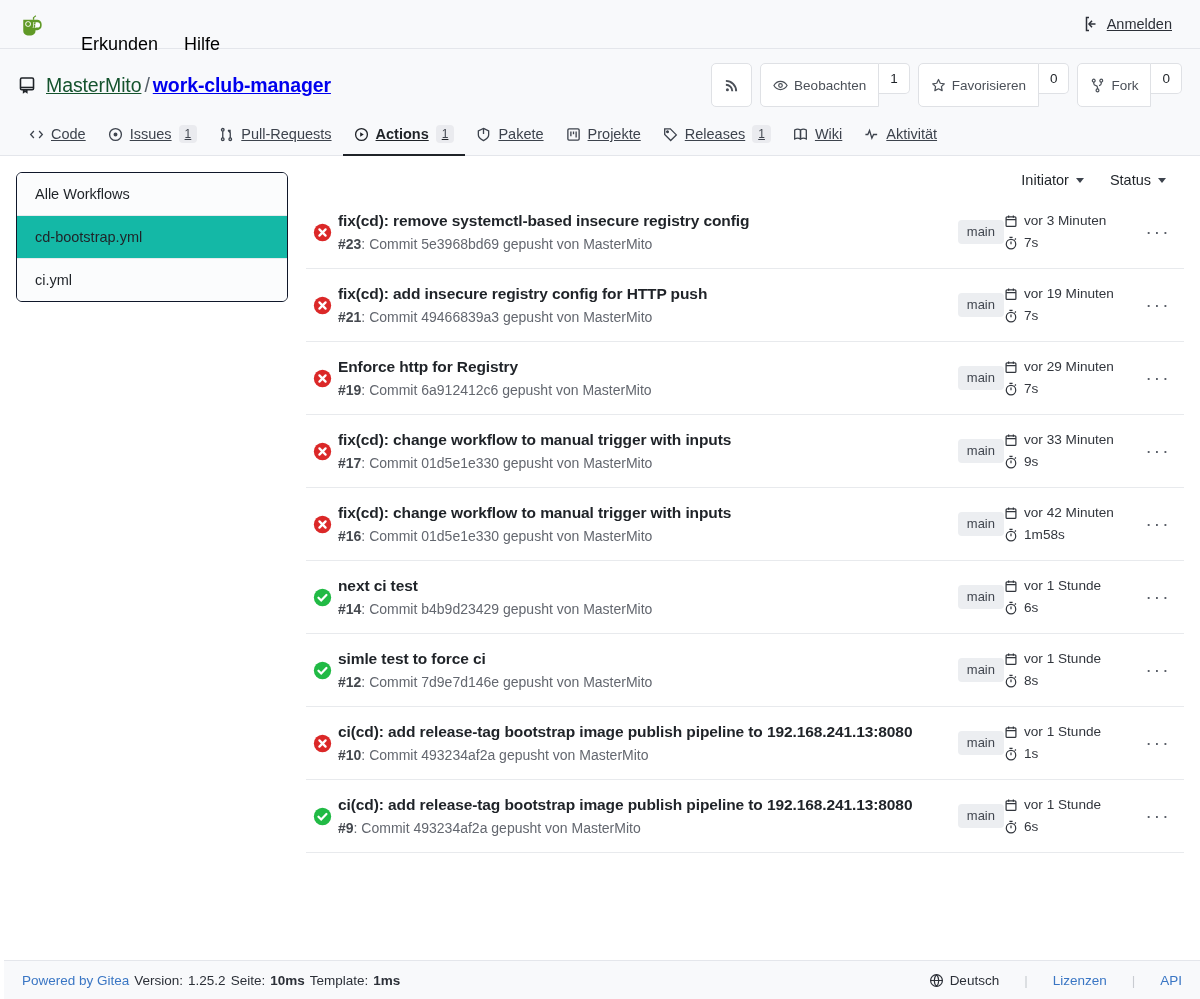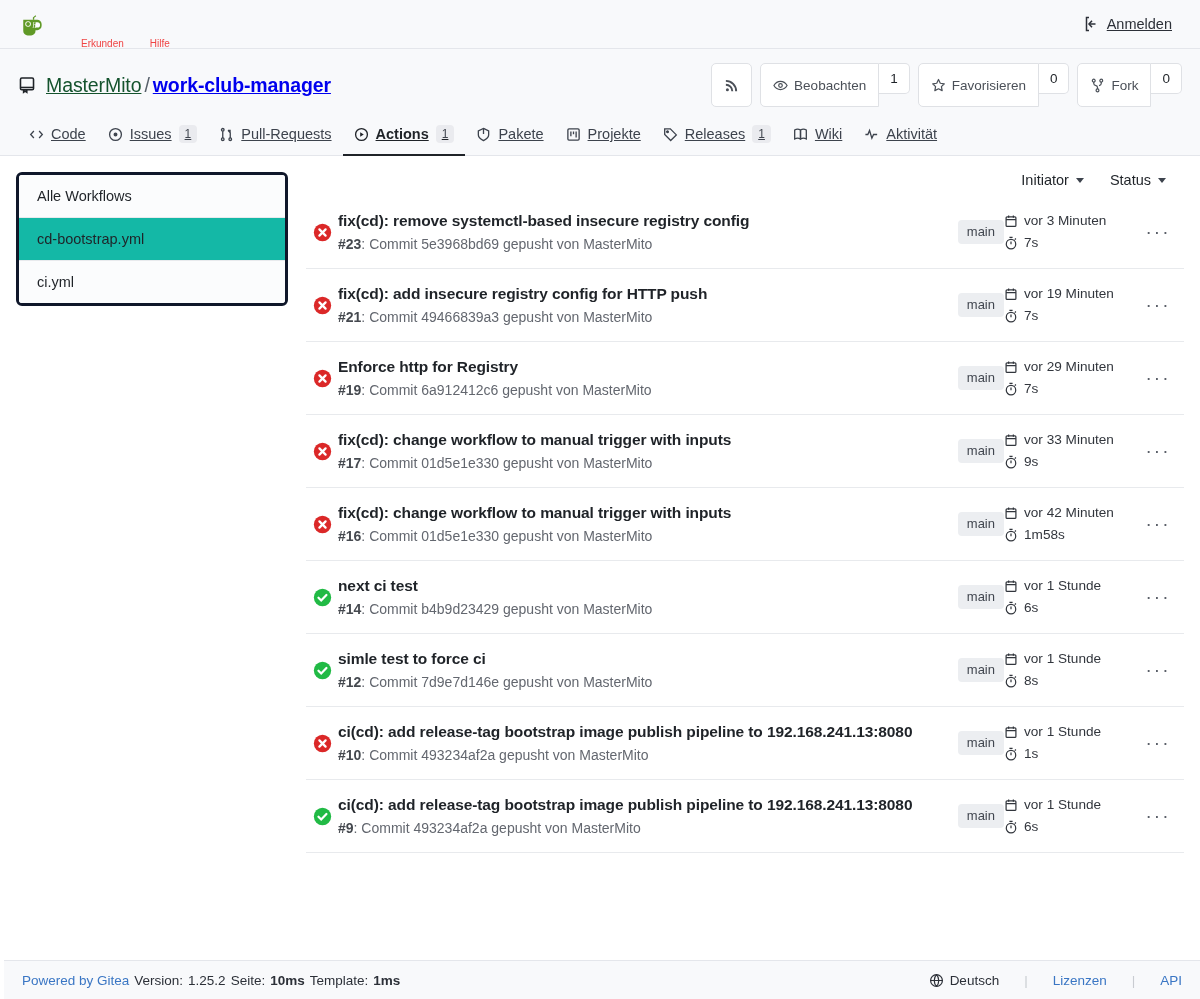--- a/index.html
+++ b/index.html
@@ -18,21 +18,21 @@
     background: #f8f9fb;
     border-bottom: 1px solid #e4e6eb;
     display: flex;
     align-items: center;
     padding: 0 18px;
     gap: 0;
   }
   .logo-wrap { display: flex; align-items: center; margin-right: 22px; }
   .gitea-logo { width: 28px; height: 28px; display: block; }
   .topnav-link {
-    font-size: 10px; color: #ef4444; text-decoration: none;
+    font-size: 18px; color: #000000; text-decoration: none;
     padding: 6px 13px; border-radius: 5px; line-height: 1; margin-top: 40px;
   }
   .topbar-spacer { flex: 1; }
   .signin {
     display: flex; align-items: center; gap: 7px;
     font-size: 14.5px; color: #2c3038; padding: 6px 10px; border-radius: 5px;
   }
   .signin svg { display: block; }
 
   
@@ -84,21 +84,21 @@
 
   
   .page {
     display: flex;
     padding: 16px 16px 0 16px;
     gap: 18px;
     height: calc(999px - 49px - 90px - 39px);
   }
   .sidebar { width: 272px; flex: none; }
   .wf-list {
-    border: 3px solid #0f172a; border-radius: 6px; overflow: hidden; background:#fff;
+    border: 1px solid #0f172a; border-radius: 6px; overflow: hidden; background:#fff;
   }
   .wf-item {
     padding: 13px 18px; font-size: 14.5px; color: #1f2328;
     border-bottom: 1px solid #e8eaed; background: #fbfcfd;
   }
   .wf-item:last-child { border-bottom: none; }
   .wf-item.selected { background: #14b8a6; }
 
   .main { flex: 1; min-width: 0; }
   .filters { display: flex; justify-content: flex-end; gap: 26px; padding: 0 18px 8px 0; }

